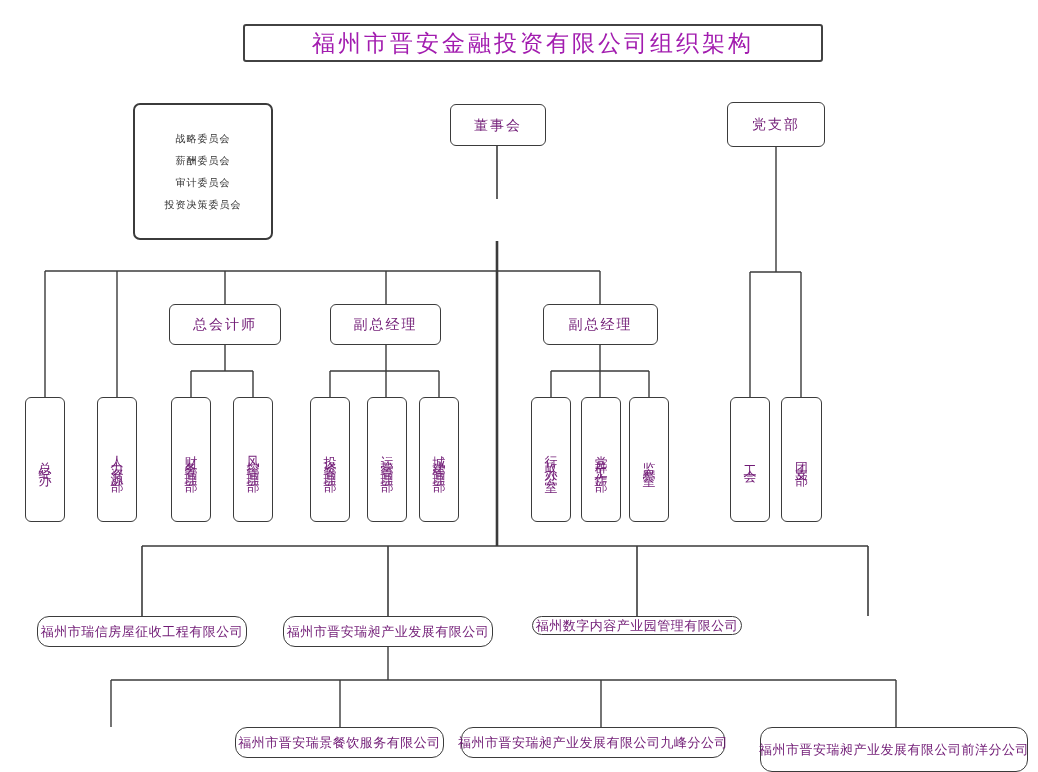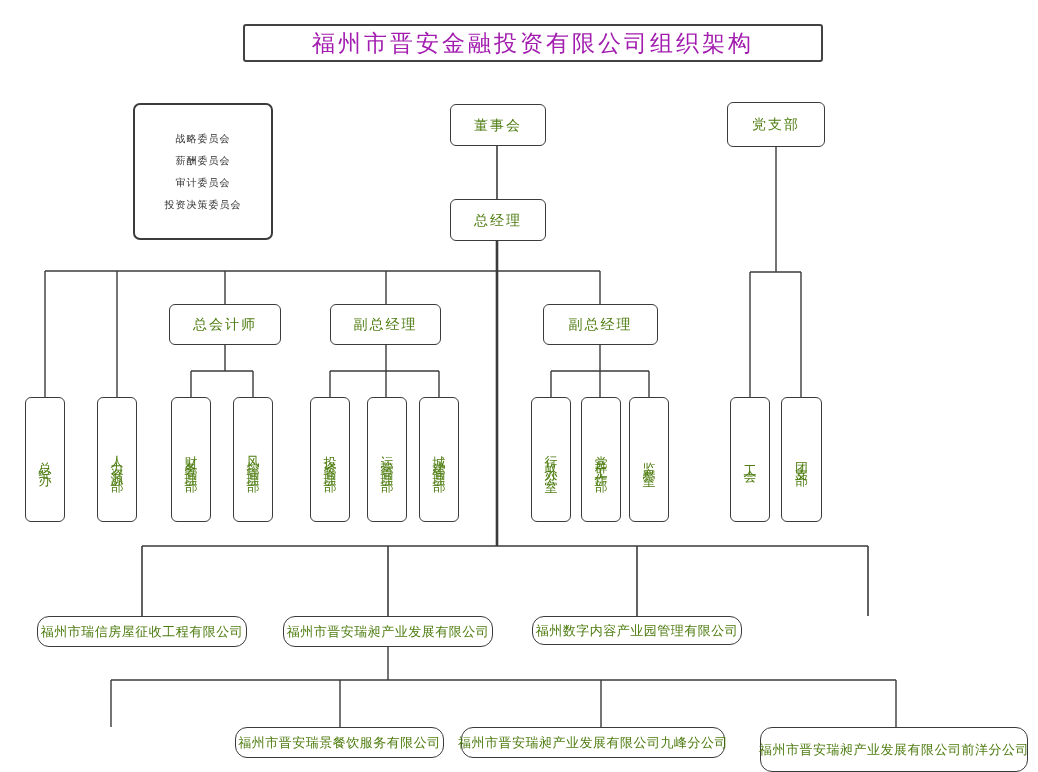--- a/index.html
+++ b/index.html
@@ -26,21 +26,21 @@
     box-sizing: border-box;
     background: #ffffff;
     border: 1.4px solid #3b3b3b;
     border-radius: 6px;
     display: flex;
     align-items: center;
     justify-content: center;
     text-align: center;
     font-size: 14px;
     letter-spacing: 2px;
-    color: #4d7c0f;
+    color: #701a75;
     line-height: 1.2;
   }
   .title-box {
     position: absolute;
     box-sizing: border-box;
     background: #ffffff;
     border: 2.2px solid #424242;
     border-radius: 3px;
     display: flex;
     align-items: center;
@@ -115,21 +115,20 @@
 
   <div class="committees" style="left:133px; top:103px; width:140px; height:137px;">
     <div>战略委员会</div>
     <div>薪酬委员会</div>
     <div>审计委员会</div>
     <div>投资决策委员会</div>
   </div>
 
   <div class="node" style="left:450px; top:104px; width:96px; height:42px;">董事会</div>
   <div class="node" style="left:727px; top:102px; width:98px; height:45px;">党支部</div>
-  <div class="node" style="left:450px; top:199px; width:96px; height:42px;">总经理</div>
 
   <div class="node" style="left:169px; top:304px; width:112px; height:41px;">总会计师</div>
   <div class="node" style="left:330px; top:304px; width:111px; height:41px;">副总经理</div>
   <div class="node" style="left:543px; top:304px; width:115px; height:41px;">副总经理</div>
 
   <div class="node vnode" style="left:25px; top:397px; width:40px; height:125px;">
     <span class="vtext">总经办</span>
   </div>
   <div class="node vnode" style="left:97px; top:397px; width:40px; height:125px;">
     <span class="vtext">人力资源部</span>
@@ -160,19 +159,19 @@
   </div>
   <div class="node vnode" style="left:730px; top:397px; width:40px; height:125px;">
     <span class="vtext">工会</span>
   </div>
   <div class="node vnode" style="left:781px; top:397px; width:41px; height:125px;">
     <span class="vtext">团支部</span>
   </div>
 
   <div class="node wide" style="left:37px; top:616px; width:210px; height:31px;">福州市瑞信房屋征收工程有限公司</div>
   <div class="node wide" style="left:283px; top:616px; width:210px; height:31px;">福州市晋安瑞昶产业发展有限公司</div>
-  <div class="node wide" style="left:532px; top:616px; width:210px; height:29px;">福州数字内容产业园管理有限公司</div>
+  <div class="node wide" style="left:532px; top:616px; width:210px; height:19px;">福州数字内容产业园管理有限公司</div>
 
   <div class="node wide" style="left:235px; top:727px; width:209px; height:31px;">福州市晋安瑞景餐饮服务有限公司</div>
   <div class="node wide" style="left:461px; top:727px; width:264px; height:31px;">福州市晋安瑞昶产业发展有限公司九峰分公司</div>
   <div class="node wide" style="left:760px; top:727px; width:268px; height:45px;">福州市晋安瑞昶产业发展有限公司前洋分公司</div>
 
 </div>
 
 </body></html>

